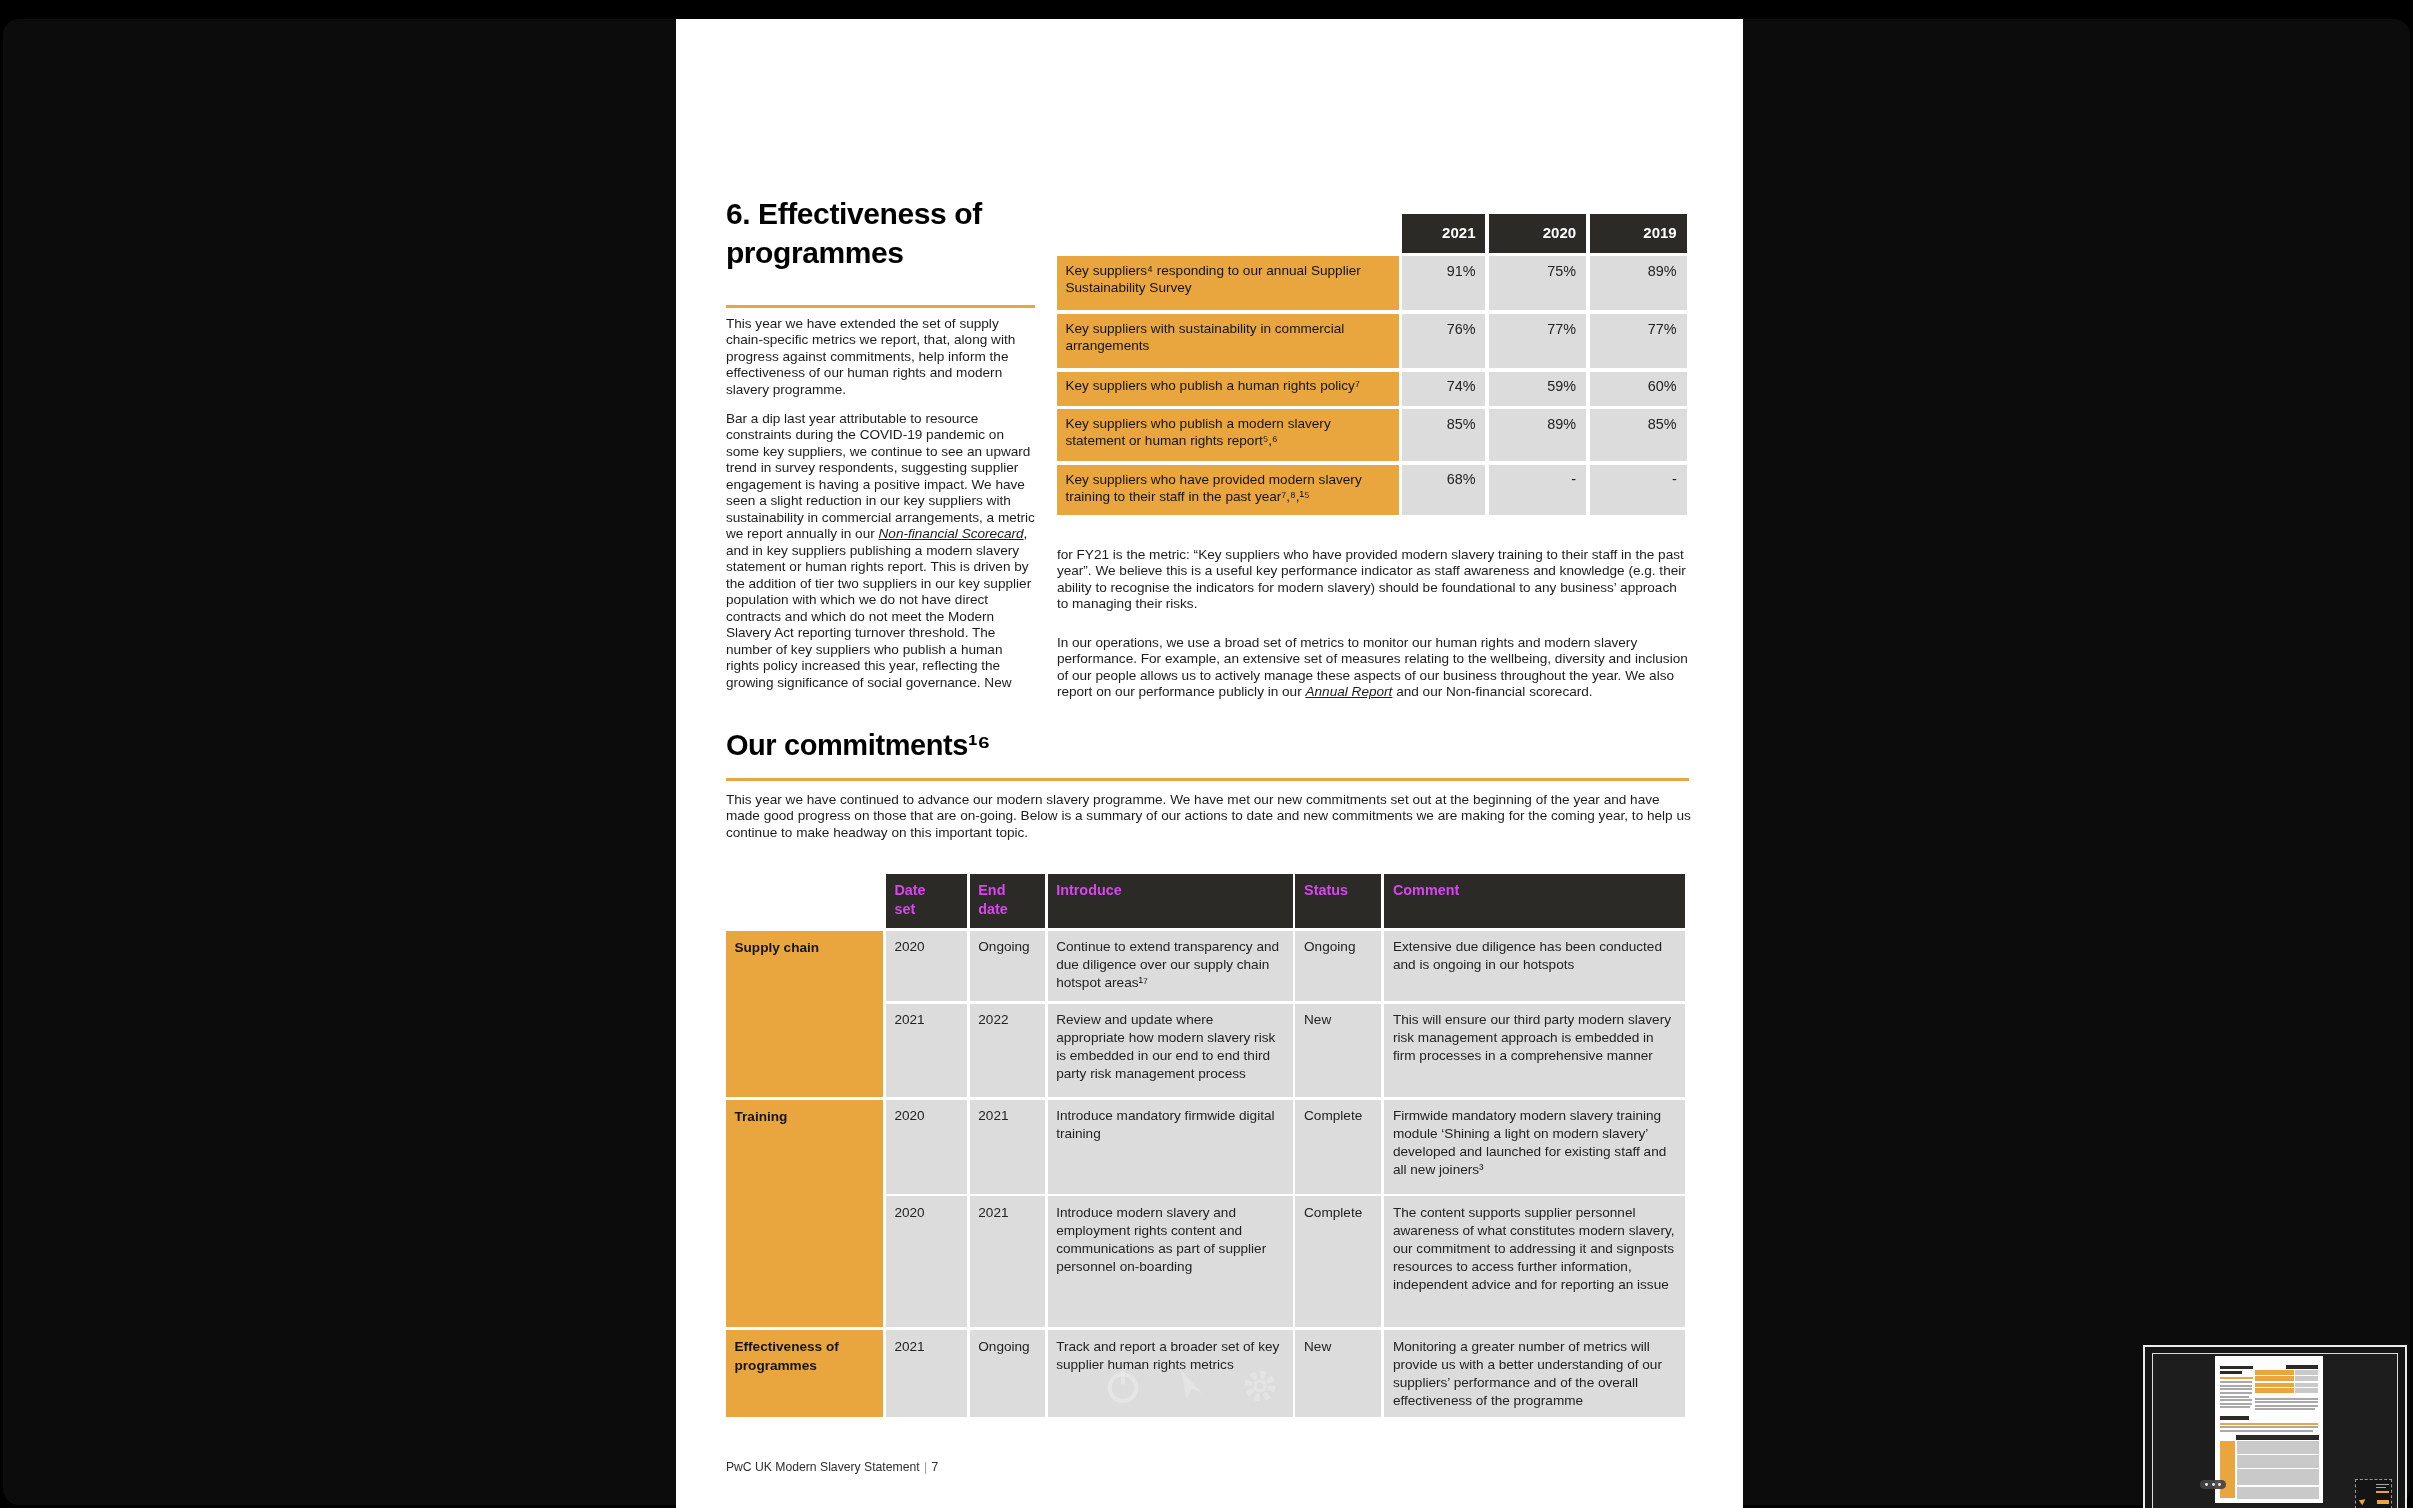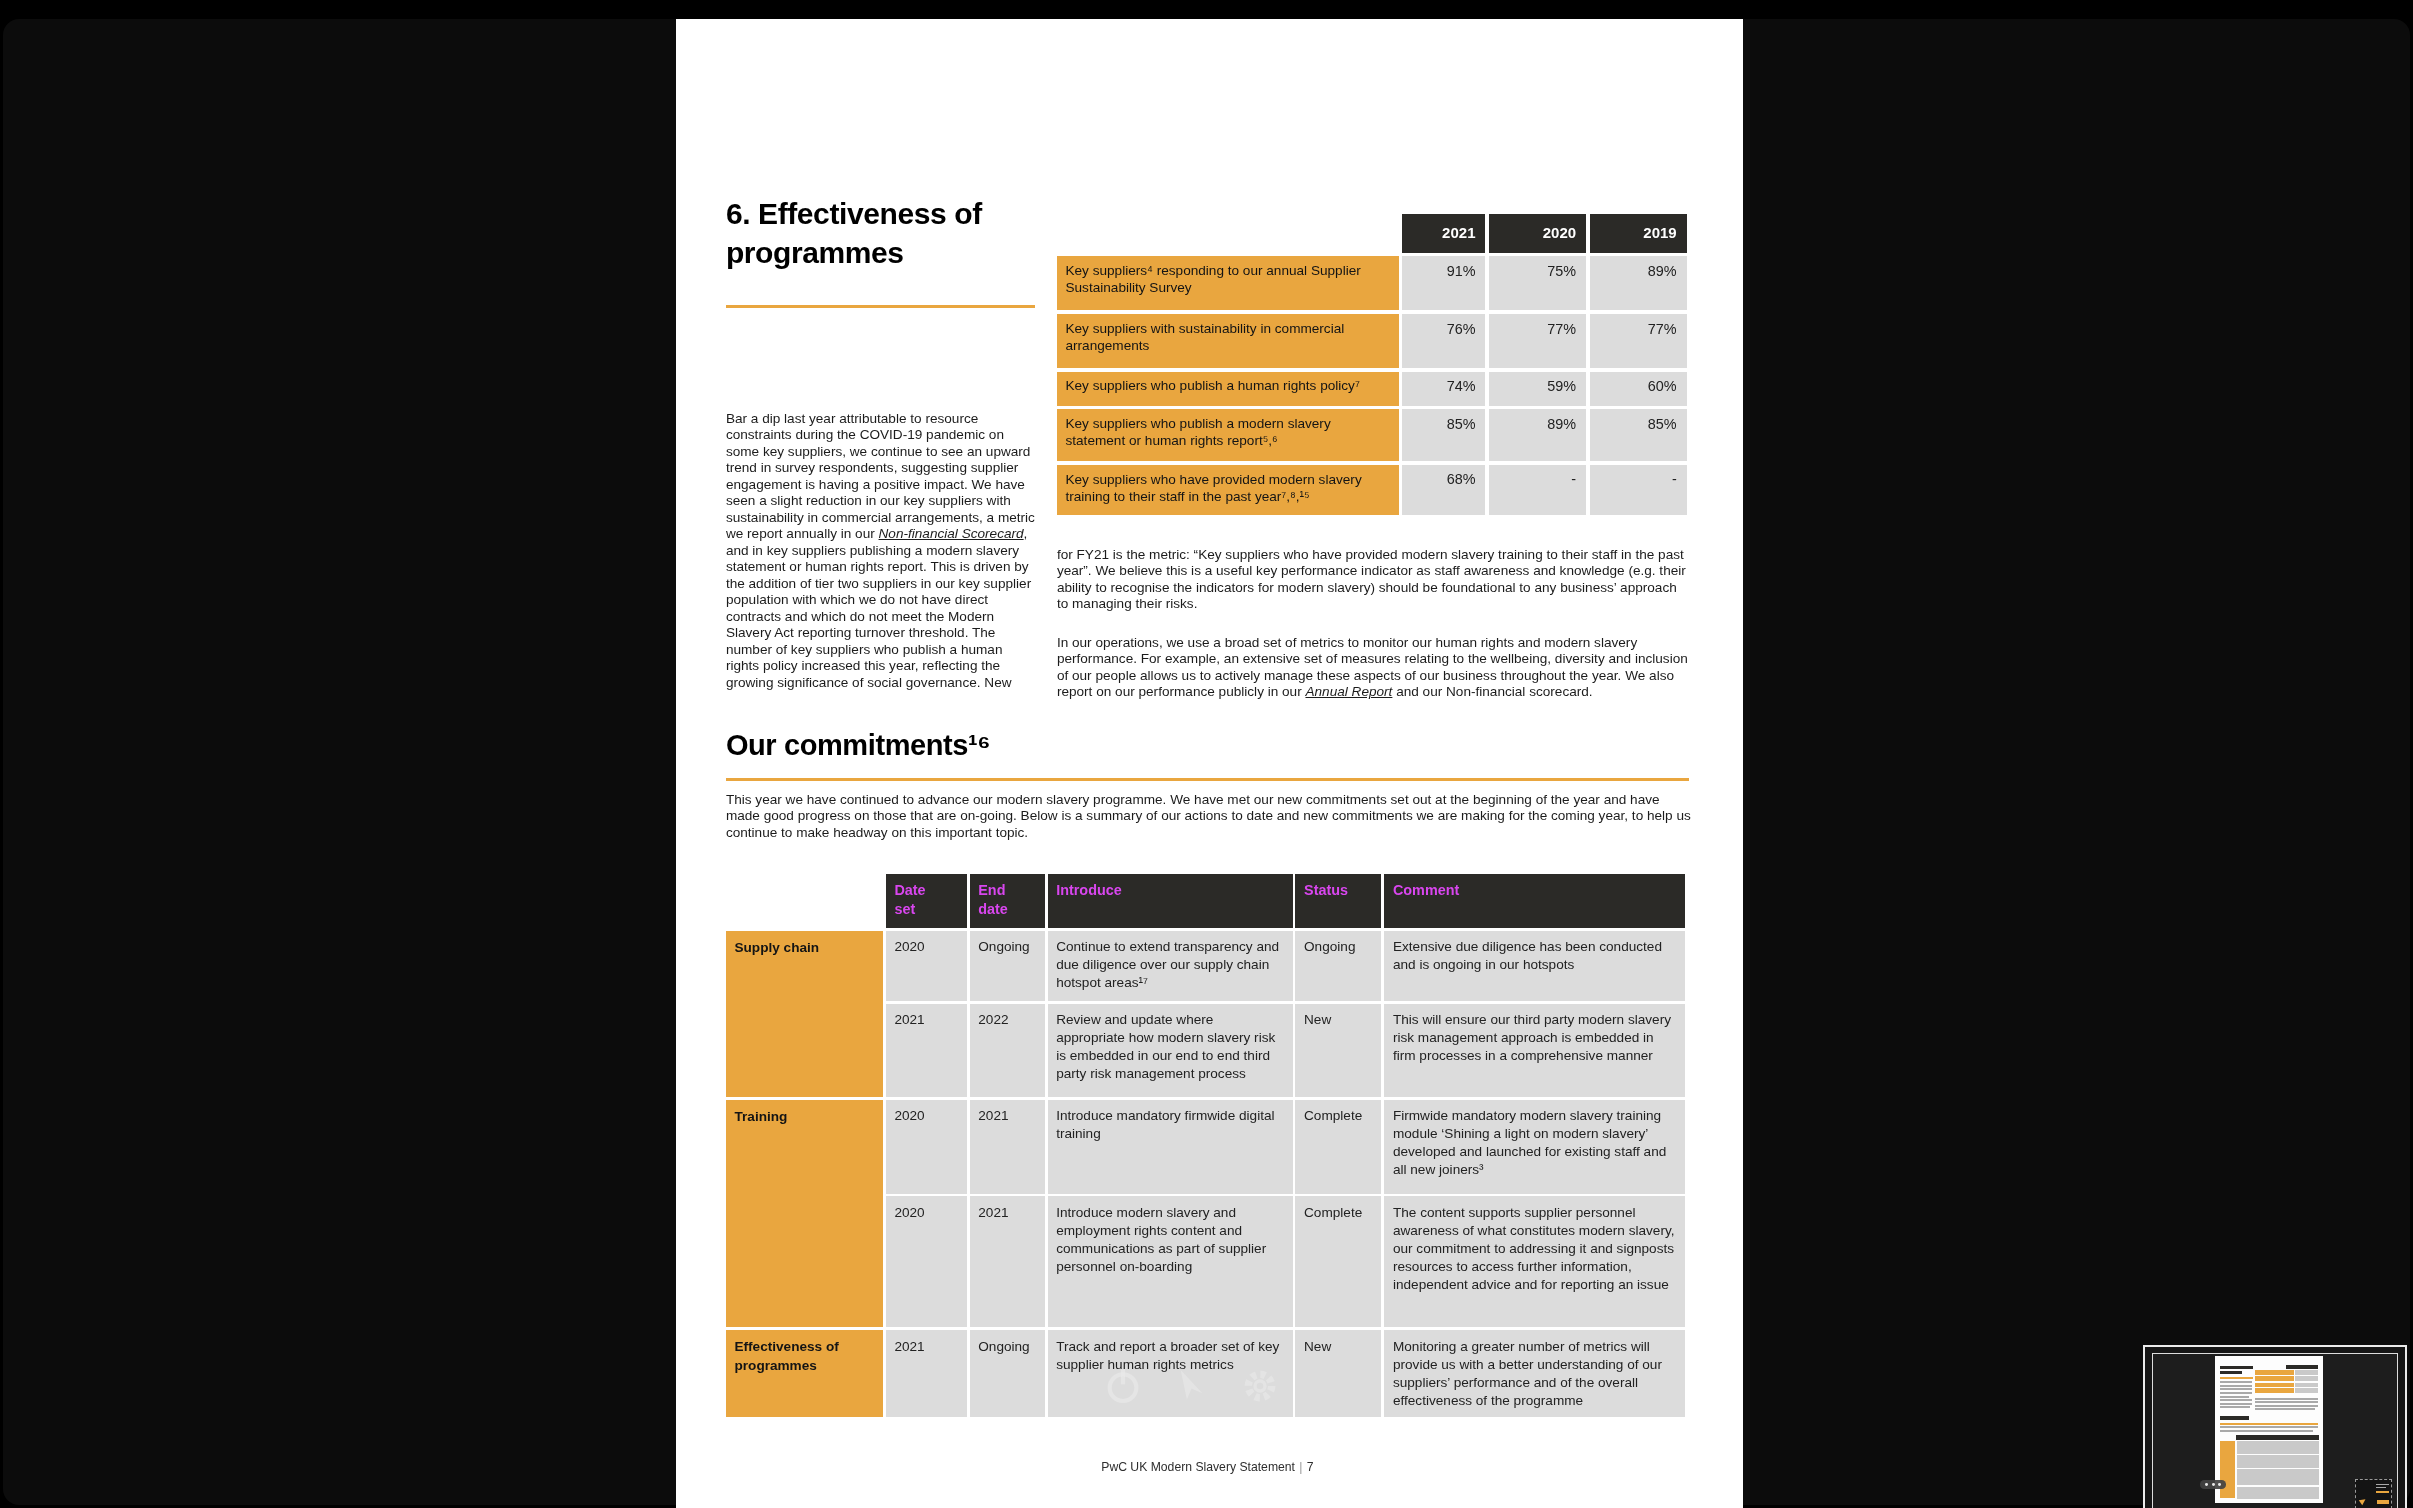--- a/index.html
+++ b/index.html
@@ -41,21 +41,21 @@
   .commitments { left:50px; top:855px; width:963px; display:grid;
                  grid-template-columns:157px 81px 75px 245px 86px 301px;
                  grid-template-rows:54px minmax(70px,auto) minmax(93px,auto) minmax(94px,auto) minmax(131px,auto) minmax(86px,auto);
                  gap:2.9px; background:#fff; }
   .c-h { background:#2B2A27; color:#d946ef; font-weight:700; font-size:14.4px; line-height:18.7px; padding:7.2px 8.6px; }
   .c-h .narrow { display:block; max-width:42px; }
   .c-cat { background:#E9A63F; color:#141414; font-weight:700; font-size:13.6px; line-height:18.7px; padding:8px 8.6px; }
   .c-cell { background:#DCDCDC; color:#222; font-size:13.6px; line-height:18px; padding:7.2px 8.6px; }
 
   
-  .footer { left:50px; top:1441px; width:963px; text-align:center; font-size:12.2px; color:#2e2e2e; }
+  .footer { left:50px; top:1441px; width:963px; text-align:left; font-size:12.2px; color:#2e2e2e; }
   .footer .sep { color:#9a9a9a; padding:0 4.3px; }
 
   
   .ghost-toolbar { left:427px; top:1342px; width:201px; height:50px; display:flex;
                    gap:30px; align-items:center; opacity:0.45; pointer-events:none; }
   .ghost-toolbar svg { display:block; }
 
   
   .minimap { position:absolute; left:2140px; top:1326px; width:264px; height:177px;
              background:#161616; border:2.2px solid #ececec; cursor:pointer; }
@@ -81,20 +81,21 @@
 </head>
 <body>
 
 <div class="viewer">
 
   <div class="page">
 
     <h1 class="abs sec-title">6. Effectiveness of programmes</h1>
     <div class="abs rule title-rule"></div>
 
+    <p class="abs body lpara1">This year we have extended the set of supply chain-specific metrics we report, that, along with progress against commitments, help inform the effectiveness of our human rights and modern slavery programme.</p>
     <p class="abs body lpara2"><span>Bar a dip last year attributable to resource constraints during the COVID-19 pandemic on some key suppliers, we continue to see an upward trend in survey respondents, suggesting supplier engagement is having a positive impact. We have seen a slight reduction in our key suppliers with sustainability in commercial arrangements, a metric we report annually in our </span><a class="doclink">Non-financial Scorecard</a><span>, and in key suppliers publishing a modern slavery statement or human rights report. This is driven by the addition of tier two suppliers in our key supplier population with which we do not have direct contracts and which do not meet the Modern Slavery Act reporting turnover threshold. The number of key suppliers who publish a human rights policy increased this year, reflecting the growing significance of social governance. New</span></p>
 
     <div class="abs metrics">
       <div class="m-year" style="grid-area:1/2">2021</div>
       <div class="m-year" style="grid-area:1/3">2020</div>
       <div class="m-year" style="grid-area:1/4">2019</div>
 
       <div class="m-label" style="grid-area:2/1">Key suppliers⁴ responding to our annual Supplier Sustainability Survey</div>
       <div class="m-val" style="grid-area:2/2">91%</div>
       <div class="m-val" style="grid-area:2/3">75%</div>

